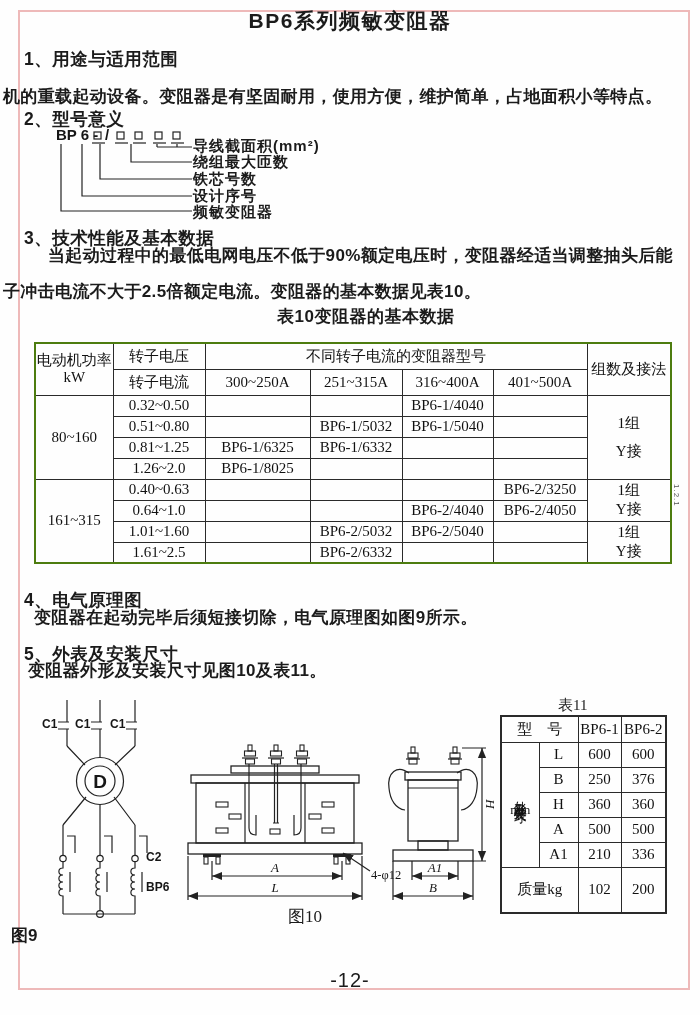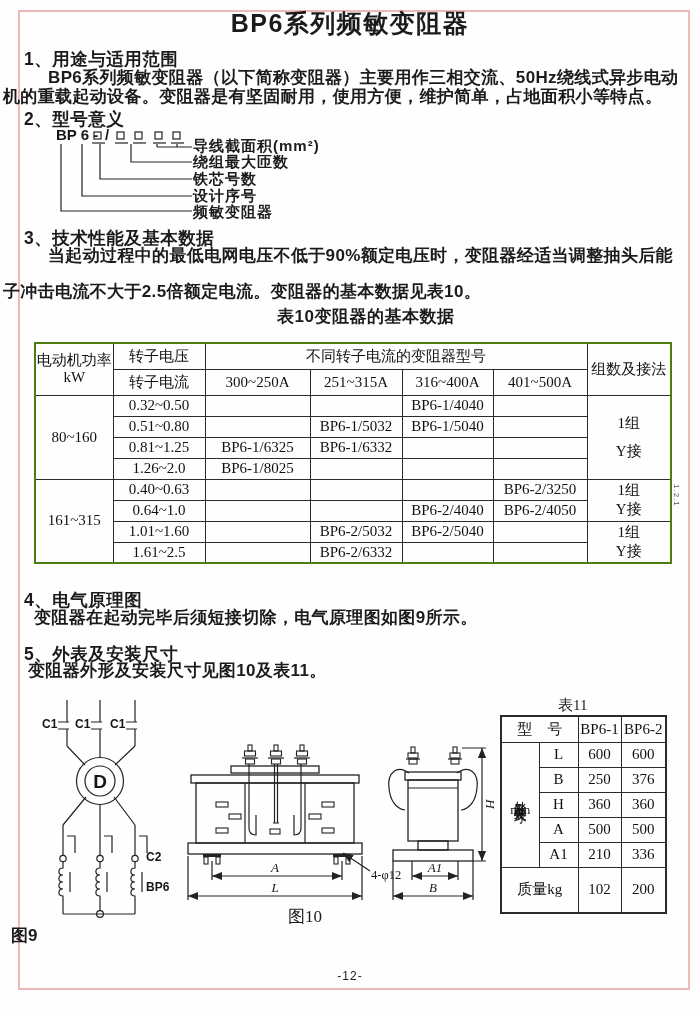--- a/index.html
+++ b/index.html
@@ -1,28 +1,28 @@
 <!DOCTYPE html>
 <html><head>
 <meta charset="utf-8">
 <style>
   html,body{margin:0;padding:0;background:#f4f1ee;}
   #page{position:relative;width:700px;height:1015px;background:#fefefe;overflow:hidden;
         font-family:"Liberation Sans",sans-serif;color:#1b1b1b;}
   .abs{position:absolute;}
   .frame{border:2px solid #eeb9b9;box-sizing:border-box;}
-  .title{width:700px;text-align:center;font-size:25px;font-weight:bold;letter-spacing:1.5px;white-space:nowrap;}
+  .title{width:700px;text-align:center;font-size:21px;font-weight:bold;letter-spacing:1.5px;white-space:nowrap;}
   .sec{font-size:17.5px;font-weight:bold;letter-spacing:0.5px;white-space:nowrap;}
   .bline{font-size:17px;font-weight:bold;letter-spacing:0.35px;white-space:nowrap;line-height:18px;}
   .mlabel{font-size:15px;font-weight:bold;letter-spacing:1px;white-space:nowrap;line-height:16px;}
   .code{font-size:15px;font-weight:bold;white-space:nowrap;}
   .caption10{font-size:17px;font-weight:bold;letter-spacing:0.5px;white-space:nowrap;}
   .figcap-hei{font-size:17px;font-weight:bold;white-space:nowrap;}
   .figcap-song{font-size:17px;font-family:"Liberation Serif","DejaVu Serif",serif;white-space:nowrap;}
-  .pageno{width:700px;text-align:center;font-size:12px;letter-spacing:1px;}
+  .pageno{width:700px;text-align:center;font-size:20px;letter-spacing:1px;}
   .marginnote{writing-mode:vertical-rl;font-size:8px;color:#555;letter-spacing:1px;}
 
   table{border-collapse:collapse;font-family:"Liberation Serif","DejaVu Serif",serif;color:#111;table-layout:fixed;}
   td{border:1px solid #2a2a2a;text-align:center;vertical-align:middle;padding:0;font-size:15px;overflow:hidden;}
   .t10{width:636px;border:2px solid #4d7c0f;}
   .t10 tr{height:21px;}
   .t10 tr.hd{height:26px;}
   .t10 .pw div{line-height:17px;}
   .connbig{display:flex;flex-direction:column;justify-content:center;gap:9px;}
   .connsm{line-height:19px;}
@@ -47,21 +47,20 @@
 </style>
 </head>
 <body>
 
 <div id="page">
   <div class="abs frame" style="left:18px;top:10px;width:672px;height:980px;"></div>
 
   <div class="abs title" style="top:7px;left:0;">BP6系列频敏变阻器</div>
 
   <div class="abs sec" style="left:24px;top:47px;">1、用途与适用范围</div>
-  <div class="abs bline" style="left:48px;top:69px;">BP6系列频敏变阻器（以下简称变阻器）主要用作三相交流、50Hz绕线式异步电动</div>
   <div class="abs bline" style="left:3px;top:88px;">机的重载起动设备。变阻器是有坚固耐用，使用方便，维护简单，占地面积小等特点。</div>
 
   <div class="abs sec" style="left:24px;top:107px;">2、型号意义</div>
 
   <svg style="left:50px;top:126px;" width="148" height="92" viewBox="0 0 148 92">
     <text class="code" x="6" y="14">BP 6 -</text>
     <text class="code" x="55" y="14">/</text>
     <g>
       <rect class="ln" x="44" y="6" width="7" height="7"></rect>
         <path class="ln" d="M42 17 H55"></path>

